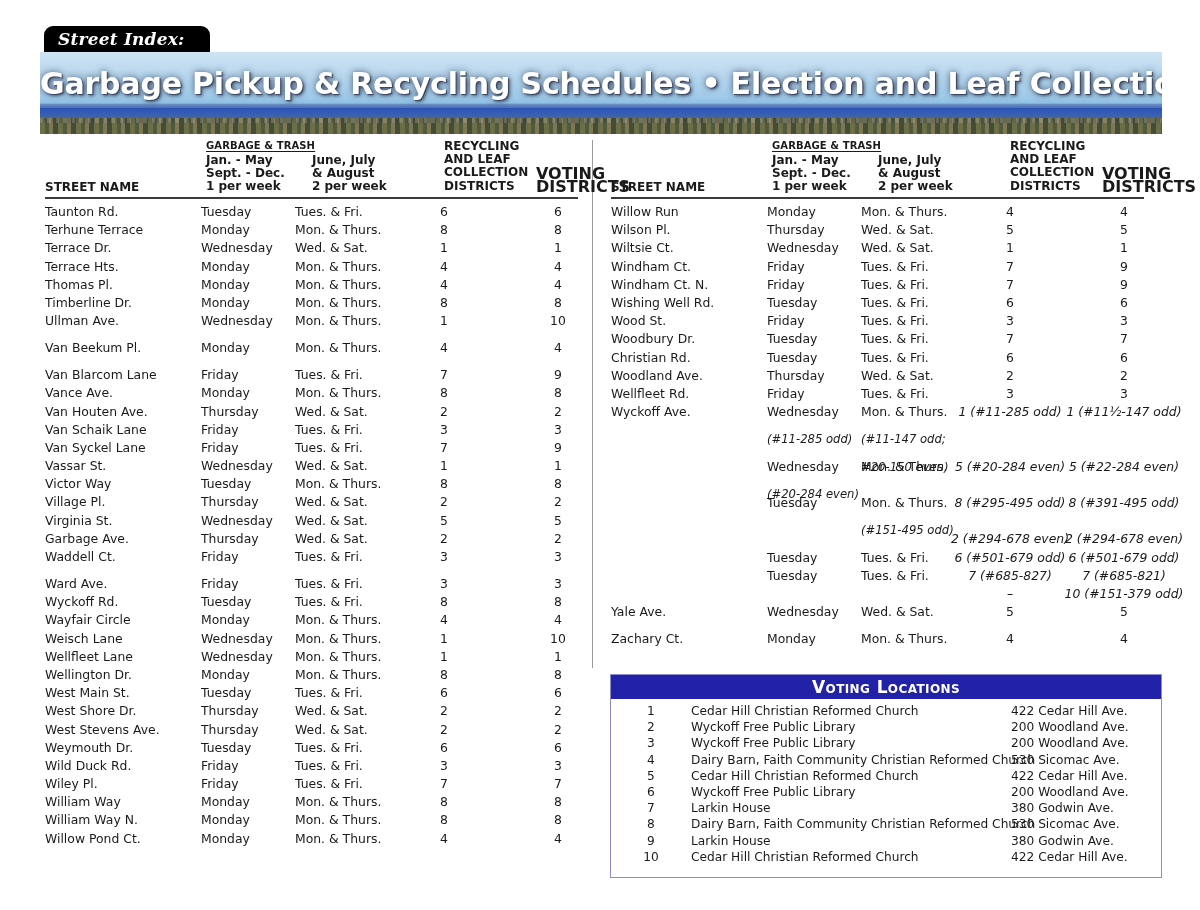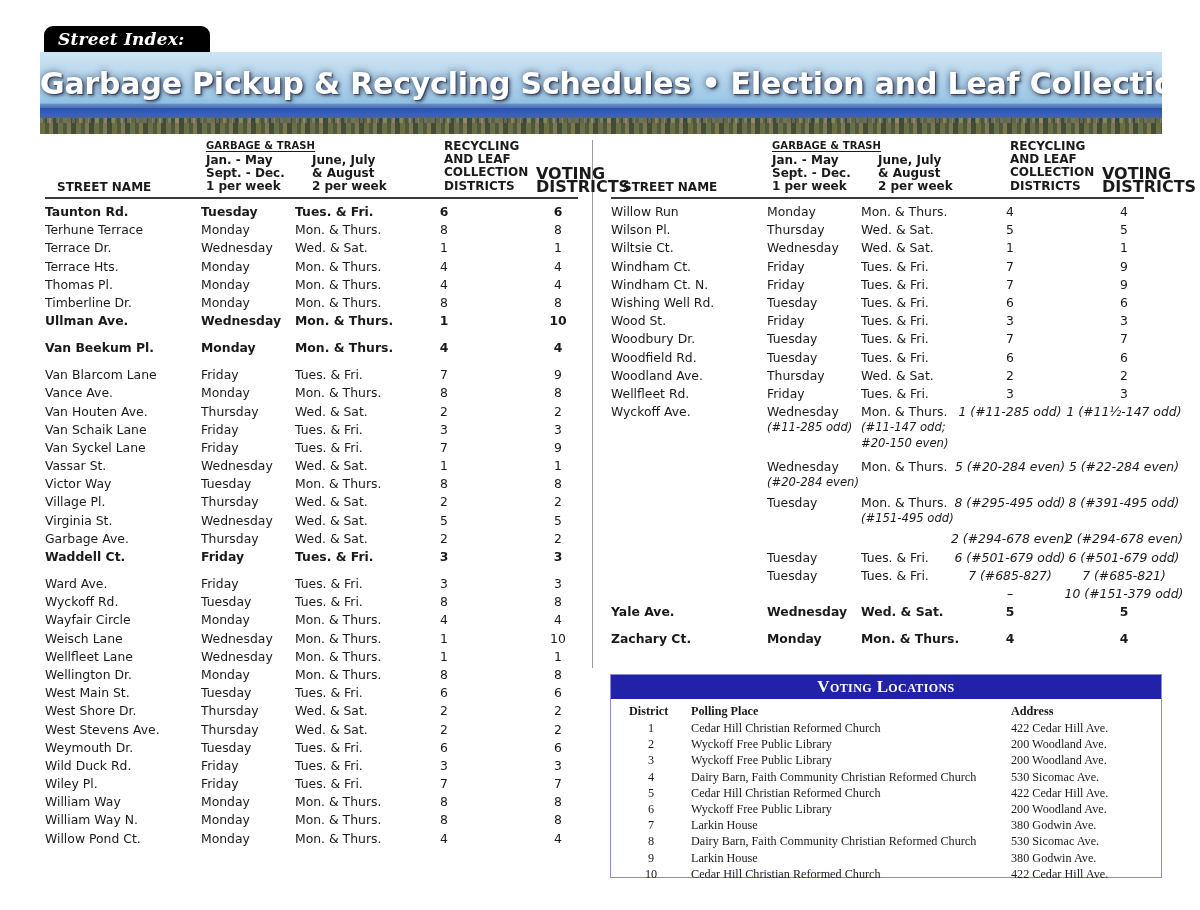--- a/index.html
+++ b/index.html
@@ -98,51 +98,50 @@
   .thead{position:relative;height:58px;}
   .gt-label{
     position:absolute;left:166px;top:2px;
     font-size:10px;font-weight:bold;letter-spacing:.1px;
     text-decoration:underline;text-underline-offset:2px;
   }
   .h-a{position:absolute;left:166px;top:16px;font-size:12px;font-weight:bold;line-height:13.2px;}
   .h-b{position:absolute;left:260px;top:16px;font-size:12px;font-weight:bold;line-height:13.2px;margin-left:12px;}
   .h-c{position:absolute;left:372px;top:2px;font-size:12px;font-weight:bold;line-height:13.2px;margin-left:32px;}
   .h-d{position:absolute;left:496px;top:29px;font-size:16px;font-weight:bold;line-height:13.2px;}
-  .h-name{position:absolute;left:5px;top:42px;font-size:12px;font-weight:bold;margin-left:12px;}
+  .h-name{position:absolute;left:5px;top:42px;font-size:12px;font-weight:bold;}
   .thead-rule{position:absolute;left:5px;top:59px;width:533px;height:2px;background:#3a3a3a;}
 
   
   .rows{position:relative;padding-top:8px;}
   .row{
     position:relative;height:18.2px;
     font-size:12.4px;
     white-space:nowrap;
   }
   .row.gap{height:27px;}
-  .row.bold{font-weight:bold;}
+  .row.bold{font-weight:normal;}
   .c-name{position:absolute;left:5px;top:0;}
   .c-g1{position:absolute;left:161px;top:0;}
   .c-g2{position:absolute;left:255px;top:0;}
   .c-r{position:absolute;left:330px;top:0;width:148px;text-align:center;}
   .c-v{position:absolute;left:444px;top:0;width:148px;text-align:center;}
-  .sub{display:block;font-style:italic;font-size:11.6px;font-weight:normal;line-height:16px;}
+  .sub{display:block;font-style:italic;font-size:11.6px;font-weight:normal;line-height:16px;margin-top:12px;}
   .note{font-style:italic;}
 
   
   .row.h2{height:36.4px;}
   .row.h3{height:54.6px;}
 
   
   .vbox{
     position:absolute;left:610px;top:674px;width:552px;height:204px;
     border:1px solid #8b8bd0;
     background:#ffffff;
     box-sizing:border-box;
-    font-family:Liberation Serif, serif;
   }
   .vbar{
     height:24px;background:#2222a8;
     display:flex;align-items:center;justify-content:center;
   }
   .vbar-text{
     color:#ffffff;font-weight:bold;font-size:17px;
     font-variant:small-caps;letter-spacing:.4px;
   }
   .vtable{position:relative;padding:5px 0 0 0;}
@@ -517,21 +516,21 @@
           <span class="c-v">3</span>
         </div>
         <div class="row">
           <span class="c-name">Woodbury Dr.</span>
           <span class="c-g1">Tuesday</span>
           <span class="c-g2">Tues. &amp; Fri.</span>
           <span class="c-r">7</span>
           <span class="c-v">7</span>
         </div>
         <div class="row">
-          <span class="c-name">Woodfield Rd.</span>
+          <span class="c-name">Christian Rd.</span>
           <span class="c-g1">Tuesday</span>
           <span class="c-g2">Tues. &amp; Fri.</span>
           <span class="c-r">6</span>
           <span class="c-v">6</span>
         </div>
         <div class="row">
           <span class="c-name">Woodland Ave.</span>
           <span class="c-g1">Thursday</span>
           <span class="c-g2">Wed. &amp; Sat.</span>
           <span class="c-r">2</span>
@@ -608,25 +607,20 @@
           <span class="c-v">4</span>
         </div>
       </div>
   </div>
 
   <div class="vbox">
     <div class="vbar">
       <span class="vbar-text">Voting Locations</span>
     </div>
     <div class="vtable" id="voting-rows">
-        <div class="vrow head">
-          <span class="v-d">District</span>
-          <span class="v-p">Polling Place</span>
-          <span class="v-a">Address</span>
-        </div>
         <div class="vrow">
           <span class="v-d">1</span>
           <span class="v-p">Cedar Hill Christian Reformed Church</span>
           <span class="v-a">422 Cedar Hill Ave.</span>
         </div>
         <div class="vrow">
           <span class="v-d">2</span>
           <span class="v-p">Wyckoff Free Public Library</span>
           <span class="v-a">200 Woodland Ave.</span>
         </div>

